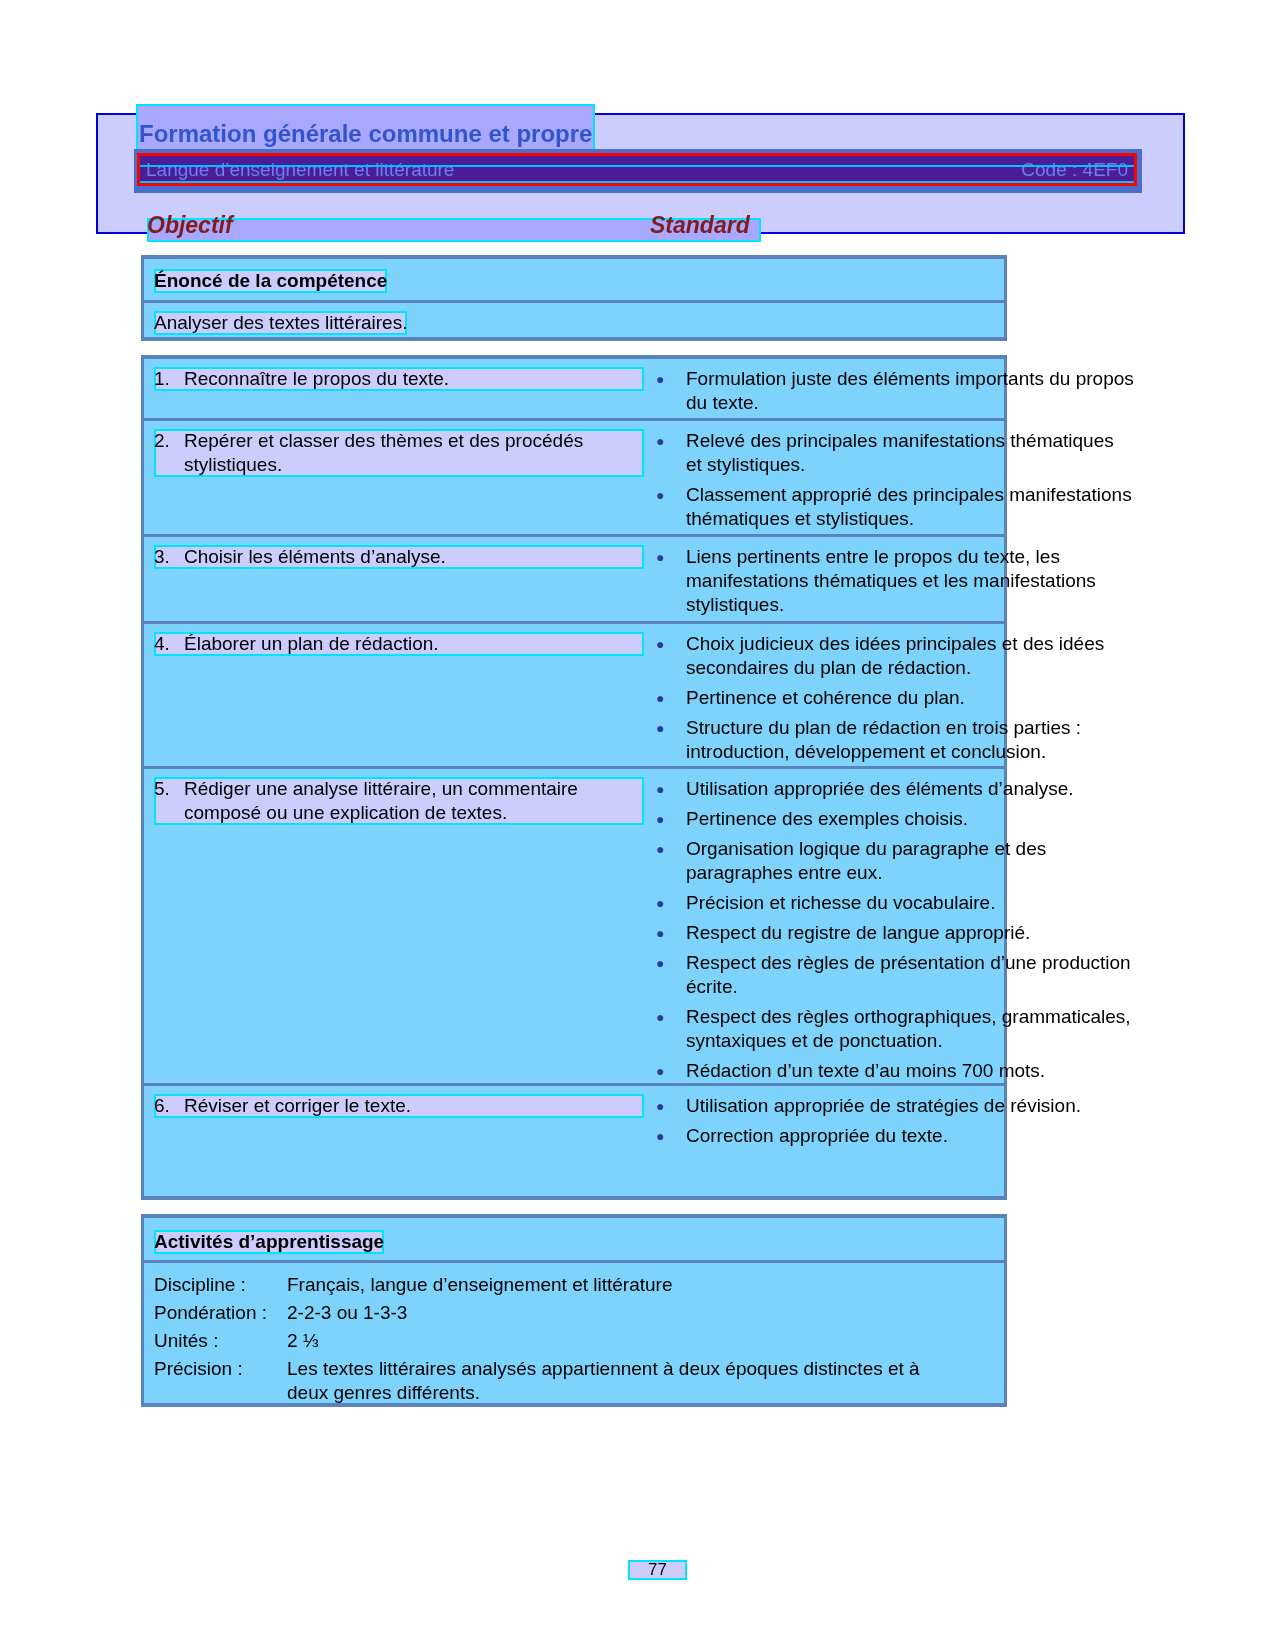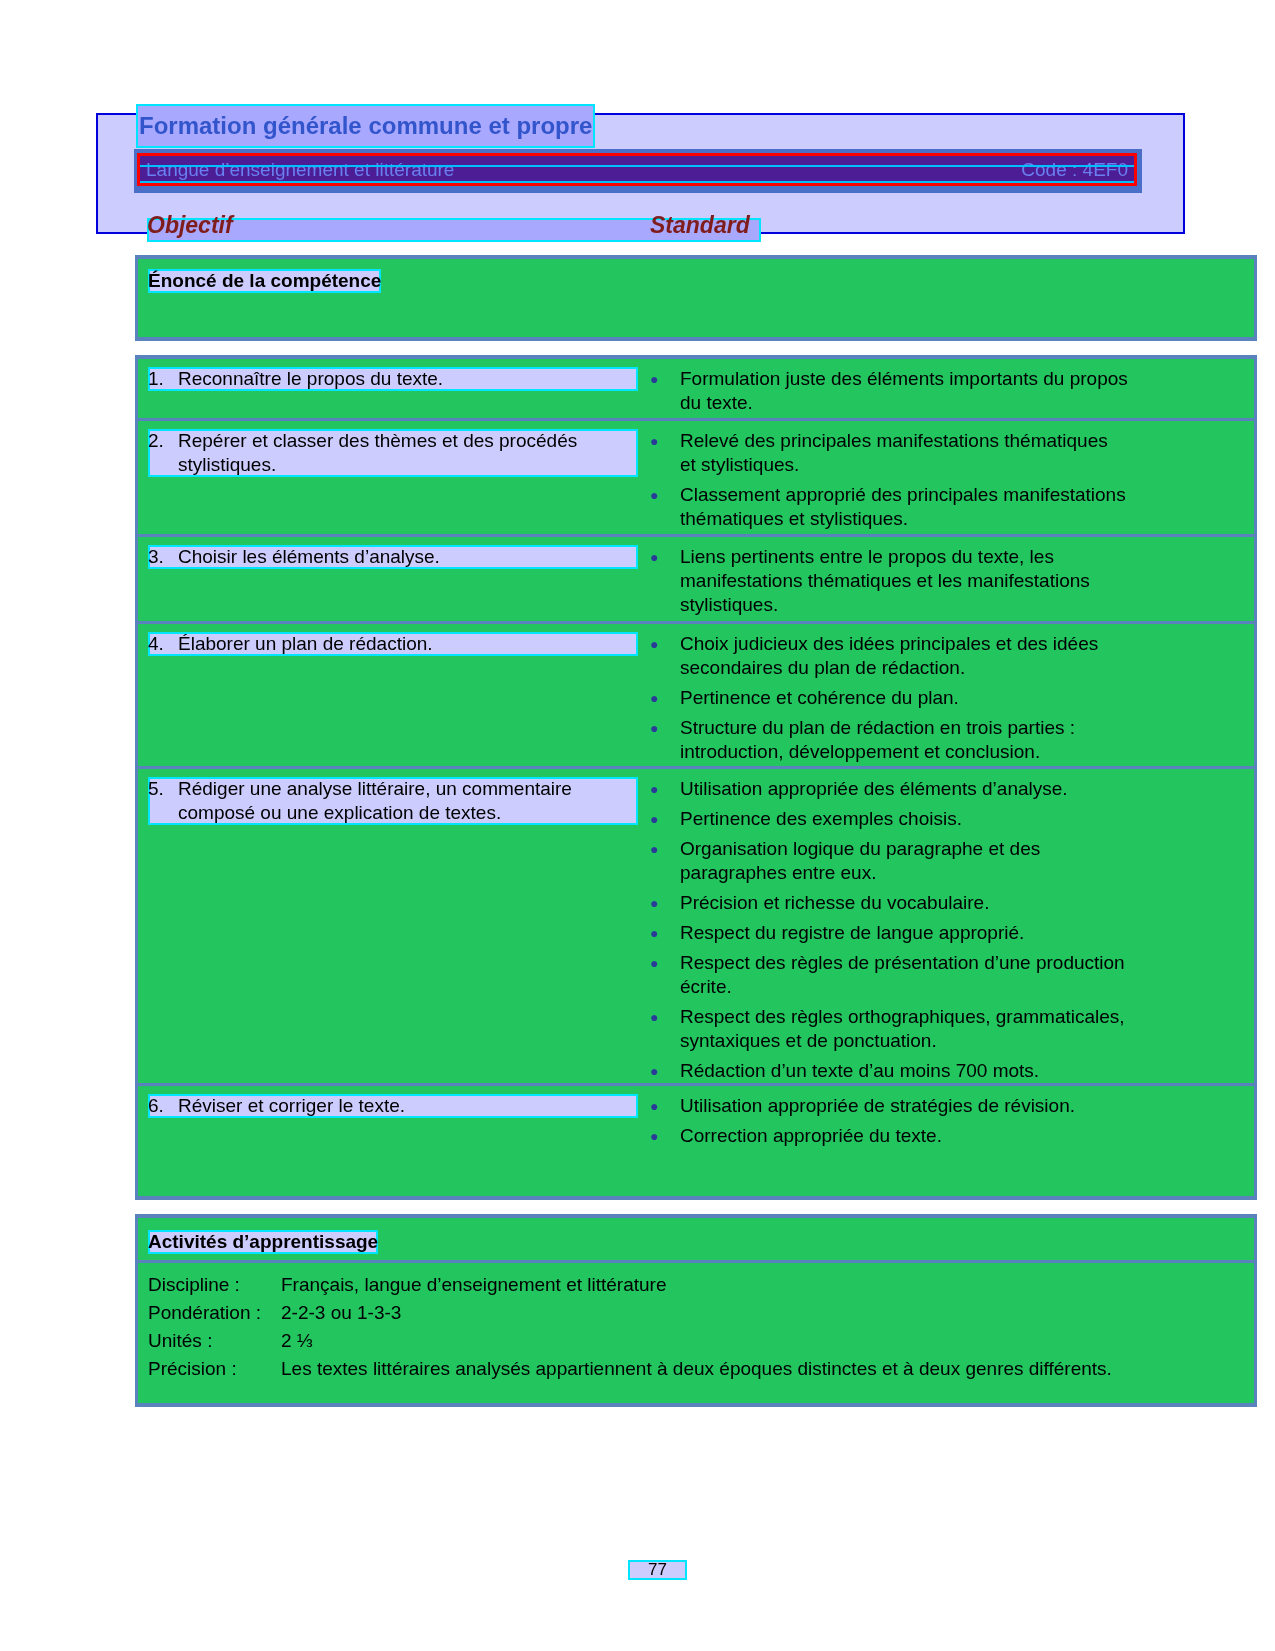--- a/index.html
+++ b/index.html
@@ -7,21 +7,21 @@
       width: 1275px; height: 1651px; position: relative; background: #ffffff;
       font-family: "Liberation Sans", sans-serif; color: #000;
       overflow: hidden;
     }
     .band {
       position: absolute; left: 96px; top: 113px; width: 1085px; height: 117px;
       background: #ccccff; border: 2px solid #0000dd;
     }
     .title {
       position: absolute; left: 136px; top: 104px; font-size: 24px; font-weight: bold;
-      color: #3355cc; background: #a8a8ff; padding: 8px 1px; border: 2px solid #00e5ff; line-height: 24px;
+      color: #3355cc; background: #a8a8ff; padding: 16px 1px; border: 2px solid #00e5ff; line-height: 24px;
     }
     .codebar-outer {
       position: absolute; left: 134px; top: 149px; width: 1008px; height: 44px;
       background: #4a6fc8;
     }
     .codebar {
       position: absolute; left: 137px; top: 153px; width: 1000px; height: 33px;
       background: #4c1d95; border: 3px solid #ff0000;
       display: flex; justify-content: space-between; align-items: center;
       box-sizing: border-box; padding: 0 6px 0 6px;
@@ -33,22 +33,22 @@
     }
     .sub {
       position: absolute; top: 212px; font-size: 23px; font-style: italic; font-weight: bold;
       color: #7f1d1d;
     }
     .sub-bar {
       position: absolute; left: 147px; top: 218px; width: 610px; height: 20px;
       background: #a8a8ff; border: 2px solid #00e5ff;
     }
     .box {
-      position: absolute; left: 135px; width: 1122px; border: 3px solid #5a82bd;
-      border-top-width: 4px; border-bottom-width: 4px; box-sizing: border-box; background: #22c55e;
+      position: absolute; left: 141px; width: 866px; border: 3px solid #5a82bd;
+      border-top-width: 4px; border-bottom-width: 4px; box-sizing: border-box; background: #7dd3fc;
     }
     .row { border-bottom: 3px solid #5a82bd; position: relative; }
     .row:last-child { border-bottom: none; }
     .hl { background: #ccccff; box-shadow: 0 0 0 2px #00e5ff inset; }
     .bold { font-weight: bold; }
     .txt { font-size: 19px; line-height: 24px; }
     .cell-left { position: absolute; left: 10px; width: 490px; }
     .cell-right { position: absolute; left: 510px; width: 480px; }
     .num { display: inline-block; width: 30px; }
     .item { display: flex; }
@@ -78,20 +78,23 @@
 </div>
 
 <div class="sub-bar"></div>
 <div class="sub" style="left:147px;">Objectif</div>
 <div class="sub" style="left:650px;">Standard</div>
 
 <div class="box" style="top:255px; height:86px;">
   <div class="row" style="height:41px;">
     <span class="txt bold hl" style="position:absolute; left:10px; top:10px;">Énoncé de la compétence</span>
   </div>
+  <div class="row" style="height:36px;">
+    <span class="txt hl" style="position:absolute; left:10px; top:8px;">Analyser des textes littéraires.</span>
+  </div>
 </div>
 
 <div class="box" style="top:355px; height:845px;">
 
   <div class="row" style="height:59px;">
     <div class="cell-left txt" style="top:8px;">
       <div class="item hl">
           <span class="num">1.</span>
           <span class="lbl">Reconnaître le propos du texte.</span>
         </div>

